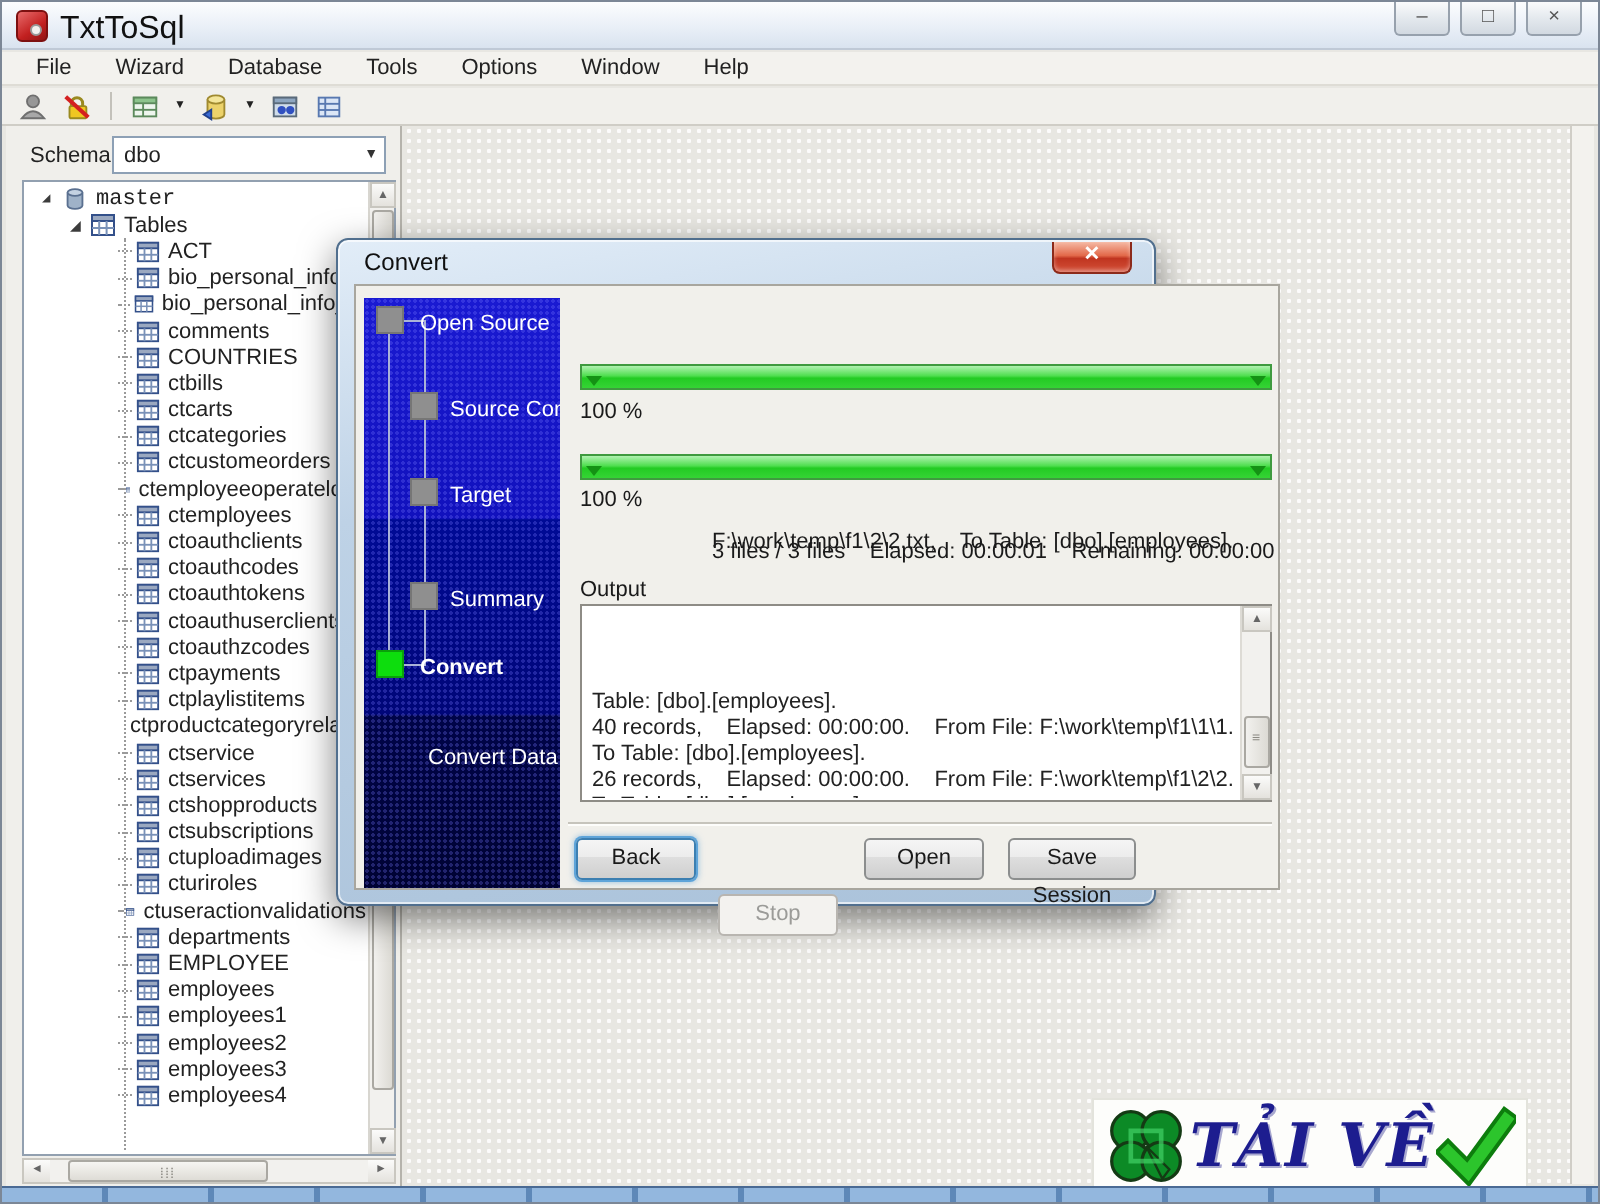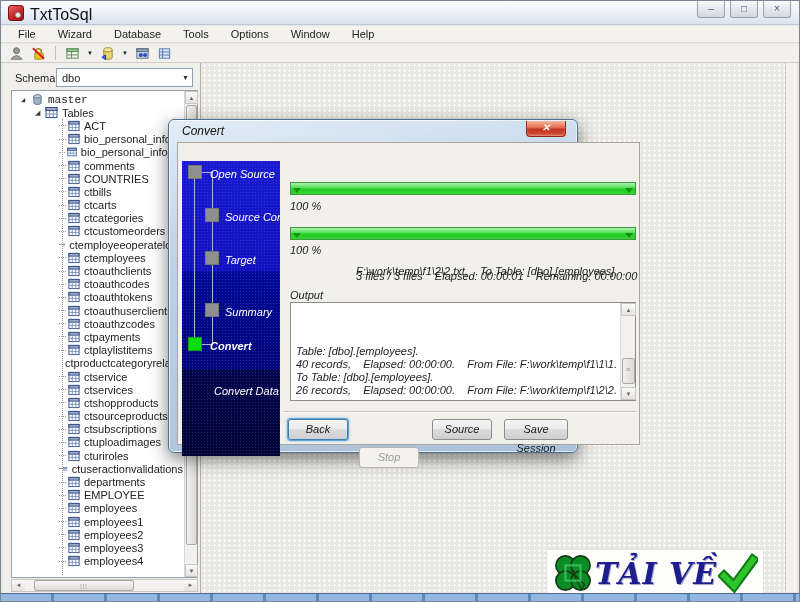--- a/index.html
+++ b/index.html
@@ -71,32 +71,32 @@
     background-image:radial-gradient(rgba(255,255,255,.85) 1px, transparent 1.2px);
     background-size:5px 5px; }
   .mdi-strip { position:absolute; right:2px; top:62px; width:12px; bottom:9px; background:#f3f2ee;
     border-left:1px solid #d0cec7; }
   .taskbar { position:absolute; left:0; right:0; bottom:0; height:8px; border-top:1px solid #4a6a94;
     background:repeating-linear-gradient(90deg,#93b7de 0 50px,#5e88b8 50px 53px); }
 
   
   .dlg { position:absolute; left:167px; top:118px; width:410px; height:334px; border-radius:6px;
     background:linear-gradient(170deg,#e2edf8,#bed2e6 35%,#aac2da);
-    border:1px solid #516f8e; box-shadow:0 6px 18px rgba(0,0,0,.5), inset 0 0 0 1px rgba(255,255,255,.65);font-style:italic; }
+    border:1px solid #516f8e; box-shadow:0 6px 18px rgba(0,0,0,.5), inset 0 0 0 1px rgba(255,255,255,.65); }
   .dlg-title { position:absolute; left:13px; top:4px; font-size:12px; color:#101010; }
   .dlg-close { position:absolute; right:11px; top:1px; width:40px; height:16px;
     border:1px solid #8c2a1a; border-top:none; border-radius:0 0 4px 4px;
     background:linear-gradient(#f5b9a4,#e2694a 45%,#c03520 55%,#d45038);
     color:#fff; font-size:10px; font-weight:bold; text-align:center; line-height:14px;
     box-shadow:inset 0 -1px 2px rgba(255,255,255,.4); }
   .dlg-client { position:absolute; left:8px; top:22px; width:463px; height:303px;
     background:#f1f0eb; border:1px solid #a8a69e; }
 
   
-  .steps { position:absolute; left:4px; top:18px; width:98px; height:295px; overflow:hidden;
+  .steps { position:absolute; left:4px; top:6px; width:98px; height:295px; overflow:hidden;
     background:linear-gradient(#1a1ad2 0,#1111bd 110px,#000a96 111px,#000678 208px,#000449 209px,#000333 100%); }
   .steps::after { content:""; position:absolute; inset:0;
     background-image:radial-gradient(rgba(120,120,255,.28) 1px, transparent 1px); background-size:3px 3px; }
   .sline { position:absolute; background:#aab2d8; z-index:1; }
   .sq { position:absolute; width:14px; height:14px; background:#8f8f8f; border:1px solid #767676; z-index:2; }
   .sq.green { background:#0ddd0d; border-color:#0aa00a; }
   .slabel { position:absolute; color:#fff; z-index:3; white-space:nowrap; }
   .slabel.bold { font-weight:bold; }
 
   
@@ -459,30 +459,20 @@
           <span class="lbl">ctshopproducts</span>
         </div>
           <div class="trow lvl2">
           <svg width="12" height="12" viewBox="0 0 13 13">
               <rect x="1" y="1.5" width="11" height="10" fill="#fff" stroke="#33508a"></rect>
               <rect x="1" y="1.5" width="11" height="3" fill="#9aa8c0" stroke="#33508a"></rect>
               <line x1="4.6" y1="4.5" x2="4.6" y2="11.5" stroke="#7a92b8"></line>
               <line x1="8.3" y1="4.5" x2="8.3" y2="11.5" stroke="#7a92b8"></line>
               <line x1="1" y1="8" x2="12" y2="8" stroke="#7a92b8"></line>
             </svg>
-          <span class="lbl">ctsourceproducts</span>
-        </div>
-          <div class="trow lvl2">
-          <svg width="12" height="12" viewBox="0 0 13 13">
-              <rect x="1" y="1.5" width="11" height="10" fill="#fff" stroke="#33508a"></rect>
-              <rect x="1" y="1.5" width="11" height="3" fill="#9aa8c0" stroke="#33508a"></rect>
-              <line x1="4.6" y1="4.5" x2="4.6" y2="11.5" stroke="#7a92b8"></line>
-              <line x1="8.3" y1="4.5" x2="8.3" y2="11.5" stroke="#7a92b8"></line>
-              <line x1="1" y1="8" x2="12" y2="8" stroke="#7a92b8"></line>
-            </svg>
           <span class="lbl">ctsubscriptions</span>
         </div>
           <div class="trow lvl2">
           <svg width="12" height="12" viewBox="0 0 13 13">
               <rect x="1" y="1.5" width="11" height="10" fill="#fff" stroke="#33508a"></rect>
               <rect x="1" y="1.5" width="11" height="3" fill="#9aa8c0" stroke="#33508a"></rect>
               <line x1="4.6" y1="4.5" x2="4.6" y2="11.5" stroke="#7a92b8"></line>
               <line x1="8.3" y1="4.5" x2="8.3" y2="11.5" stroke="#7a92b8"></line>
               <line x1="1" y1="8" x2="12" y2="8" stroke="#7a92b8"></line>
             </svg>
@@ -649,21 +639,21 @@
               <span class="grip" style="top:7px;">≡</span>
             </span>
           <span class="sarrow" style="bottom:0; top:auto; width:15px;">▼</span>
         </div>
       </div>
 
       <div class="sep"></div>
 
       <div class="btn default" style="left:110px; width:60px;">Back</div>
       <div class="btn disabled" style="left:181px; width:60px;margin-top:28px;">Stop</div>
-      <div class="btn" style="left:254px; width:60px;">Source</div>
+      <div class="btn" style="left:254px; width:60px;">Open</div>
       <div class="btn" style="left:326px; width:64px;">Save Session</div>
     </div>
   </div>
 
   <div class="badge">
     <svg width="42" height="42" viewBox="0 0 36 36">
       <circle cx="11.5" cy="11.5" r="8.2" fill="#0c8a26" stroke="#143a14" stroke-width="1.4"></circle>
       <circle cx="24.5" cy="11.5" r="8.2" fill="#0c8a26" stroke="#143a14" stroke-width="1.4"></circle>
       <circle cx="11.5" cy="24.5" r="8.2" fill="#0c8a26" stroke="#143a14" stroke-width="1.4"></circle>
       <circle cx="24.5" cy="24.5" r="8.2" fill="#0c8a26" stroke="#143a14" stroke-width="1.4"></circle>

